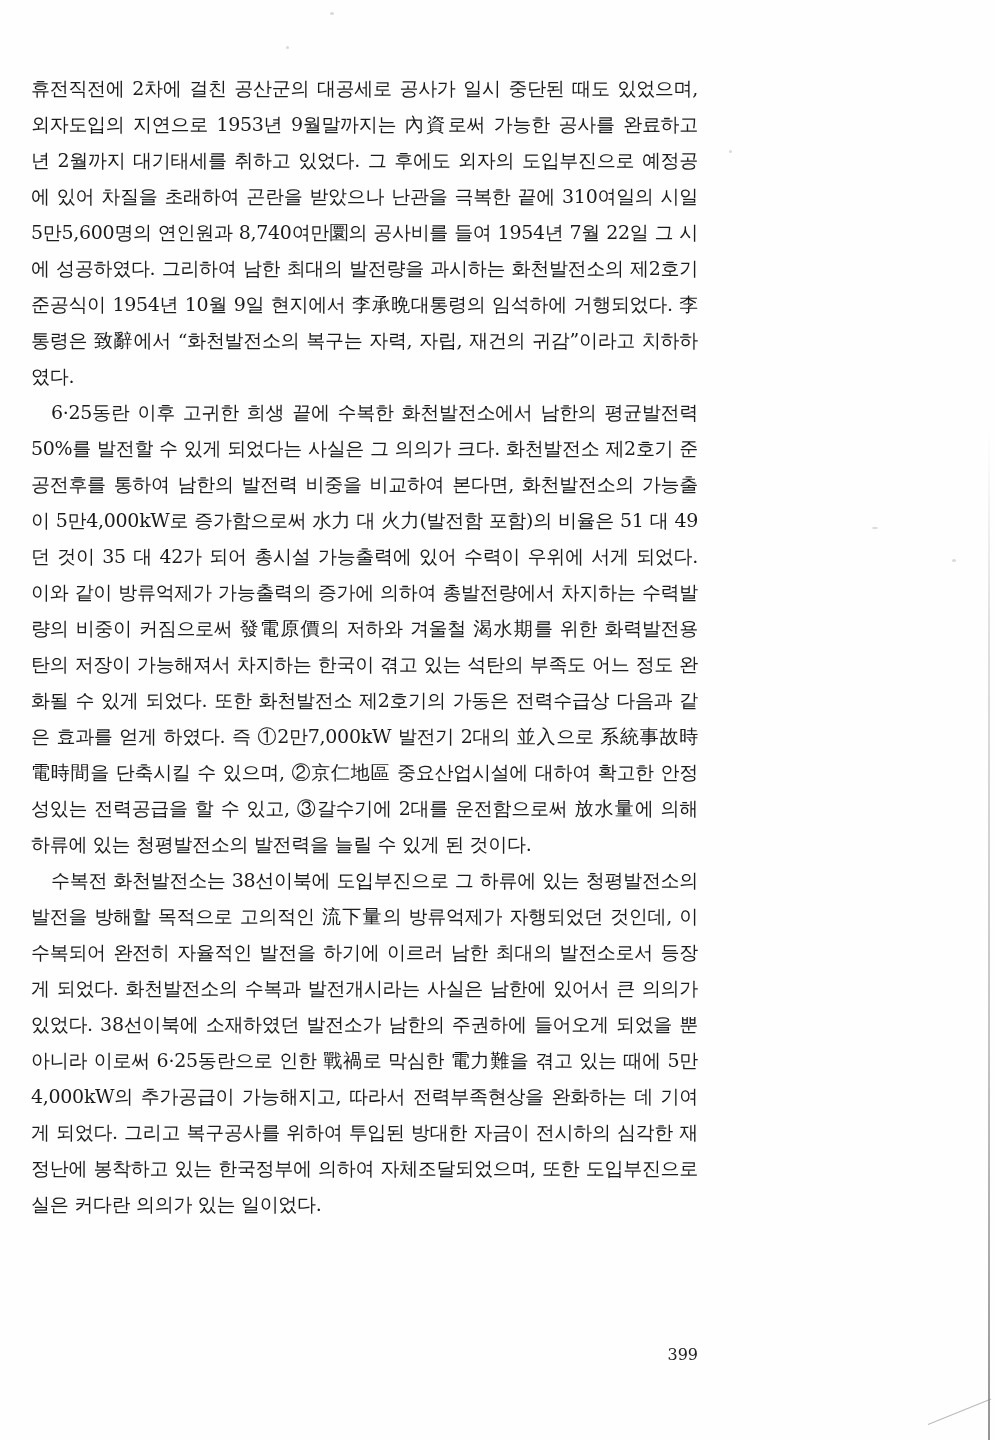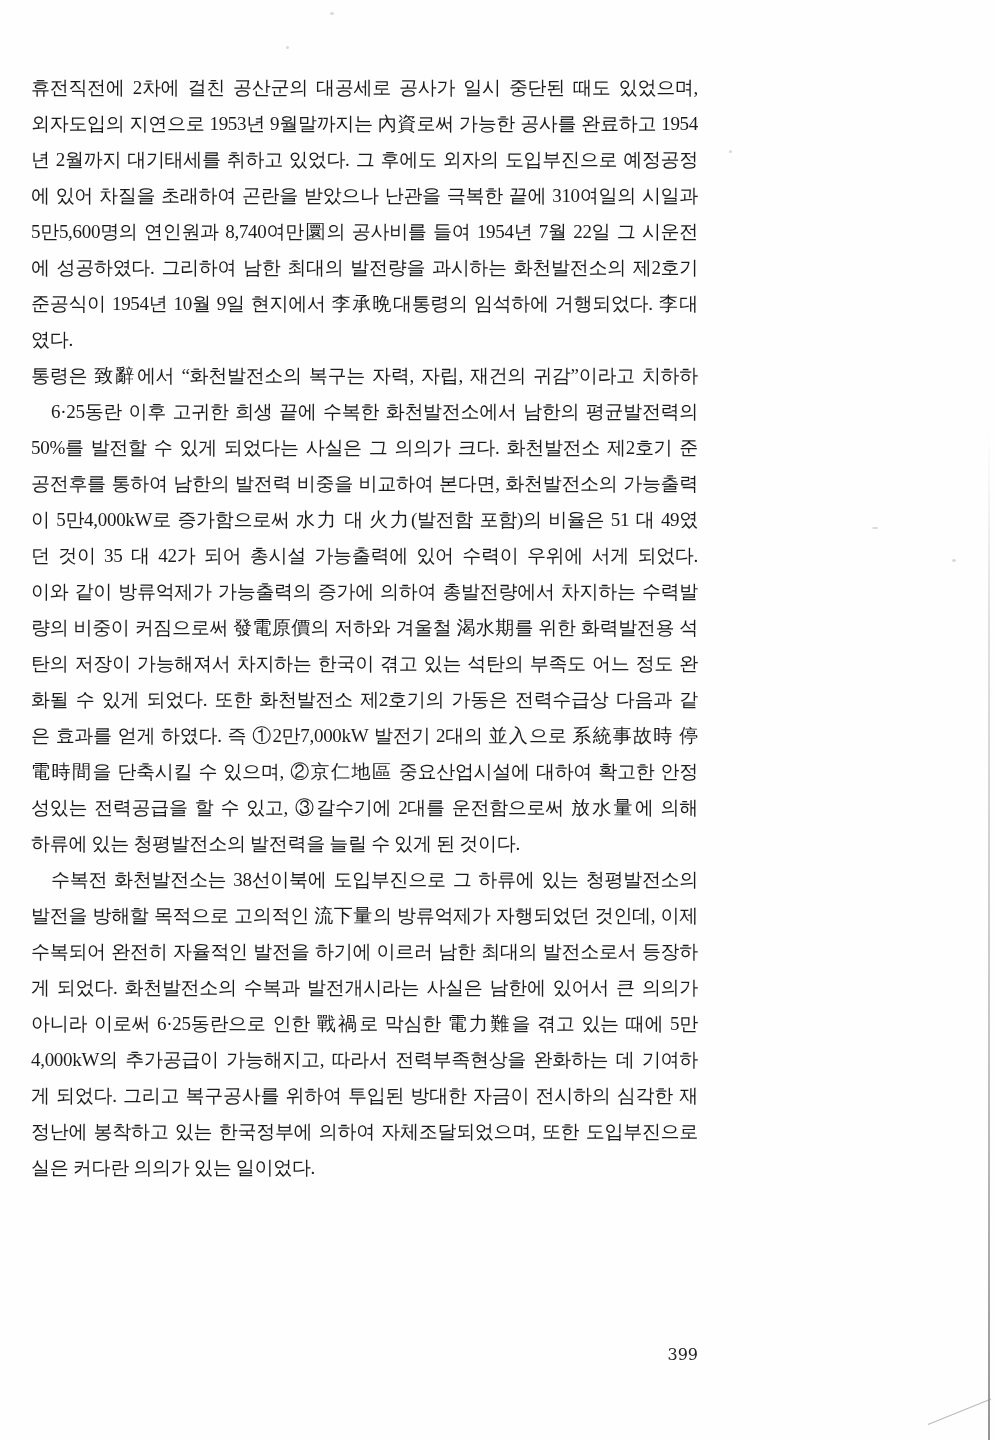--- a/index.html
+++ b/index.html
@@ -23,21 +23,20 @@
     width: 667px;
   }
   .line {
     font-size: 19px;
     line-height: 36px;
     height: 36px;
     overflow: hidden;
     letter-spacing: -0.3px;
     text-align: justify;
     text-align-last: justify;
-    font-family: Liberation Serif, serif;
   }
   .line.indent {
     padding-left: 20px;
   }
   .line.para-end {
     text-align-last: left;
   }
   .page-number {
     position: absolute;
     left: 31px;
@@ -87,39 +86,40 @@
 
 <div class="page">
   <div class="text-block">
       <div class="line">휴전직전에 2차에 걸친 공산군의 대공세로 공사가 일시 중단된 때도 있었으며,</div>
       <div class="line">외자도입의 지연으로 1953년 9월말까지는 內資로써 가능한 공사를 완료하고 1954</div>
       <div class="line">년 2월까지 대기태세를 취하고 있었다. 그 후에도 외자의 도입부진으로 예정공정</div>
       <div class="line">에 있어 차질을 초래하여 곤란을 받았으나 난관을 극복한 끝에 310여일의 시일과</div>
       <div class="line">5만5,600명의 연인원과 8,740여만圜의 공사비를 들여 1954년 7월 22일 그 시운전</div>
       <div class="line">에 성공하였다. 그리하여 남한 최대의 발전량을 과시하는 화천발전소의 제2호기</div>
       <div class="line">준공식이 1954년 10월 9일 현지에서 李承晩대통령의 임석하에 거행되었다. 李대</div>
+      <div class="line">통령은 致辭에서 “화천발전소의 복구는 자력, 자립, 재건의 귀감”이라고 치하하</div>
       <div class="line para-end">였다.</div>
-      <div class="line">통령은 致辭에서 “화천발전소의 복구는 자력, 자립, 재건의 귀감”이라고 치하하</div>
       <div class="line indent">6·25동란 이후 고귀한 희생 끝에 수복한 화천발전소에서 남한의 평균발전력의</div>
       <div class="line">50%를 발전할 수 있게 되었다는 사실은 그 의의가 크다. 화천발전소 제2호기 준</div>
       <div class="line">공전후를 통하여 남한의 발전력 비중을 비교하여 본다면, 화천발전소의 가능출력</div>
       <div class="line">이 5만4,000kW로 증가함으로써 水力 대 火力(발전함 포함)의 비율은 51 대 49였</div>
       <div class="line">던 것이 35 대 42가 되어 총시설 가능출력에 있어 수력이 우위에 서게 되었다.</div>
       <div class="line">이와 같이 방류억제가 가능출력의 증가에 의하여 총발전량에서 차지하는 수력발전</div>
       <div class="line">량의 비중이 커짐으로써 發電原價의 저하와 겨울철 渴水期를 위한 화력발전용 석</div>
       <div class="line">탄의 저장이 가능해져서 차지하는 한국이 겪고 있는 석탄의 부족도 어느 정도 완</div>
       <div class="line">화될 수 있게 되었다. 또한 화천발전소 제2호기의 가동은 전력수급상 다음과 같</div>
       <div class="line">은 효과를 얻게 하였다. 즉 ①2만7,000kW 발전기 2대의 並入으로 系統事故時 停</div>
       <div class="line">電時間을 단축시킬 수 있으며, ②京仁地區 중요산업시설에 대하여 확고한 안정</div>
       <div class="line">성있는 전력공급을 할 수 있고, ③갈수기에 2대를 운전함으로써 放水量에 의해</div>
       <div class="line para-end">하류에 있는 청평발전소의 발전력을 늘릴 수 있게 된 것이다.</div>
       <div class="line indent">수복전 화천발전소는 38선이북에 도입부진으로 그 하류에 있는 청평발전소의</div>
       <div class="line">발전을 방해할 목적으로 고의적인 流下量의 방류억제가 자행되었던 것인데, 이제</div>
       <div class="line">수복되어 완전히 자율적인 발전을 하기에 이르러 남한 최대의 발전소로서 등장하</div>
       <div class="line">게 되었다. 화천발전소의 수복과 발전개시라는 사실은 남한에 있어서 큰 의의가</div>
+      <div class="line">있었다. 38선이북에 소재하였던 발전소가 남한의 주권하에 들어오게 되었을 뿐</div>
       <div class="line">아니라 이로써 6·25동란으로 인한 戰禍로 막심한 電力難을 겪고 있는 때에 5만</div>
       <div class="line">4,000kW의 추가공급이 가능해지고, 따라서 전력부족현상을 완화하는 데 기여하</div>
       <div class="line">게 되었다. 그리고 복구공사를 위하여 투입된 방대한 자금이 전시하의 심각한 재</div>
       <div class="line">정난에 봉착하고 있는 한국정부에 의하여 자체조달되었으며, 또한 도입부진으로</div>
       <div class="line para-end">실은 커다란 의의가 있는 일이었다.</div>
     </div>
   <div class="page-number">399</div>
   <div class="scan-edge-right"></div>
   <div class="scan-corner-diagonal"></div>
   <div class="speck s1"></div>

